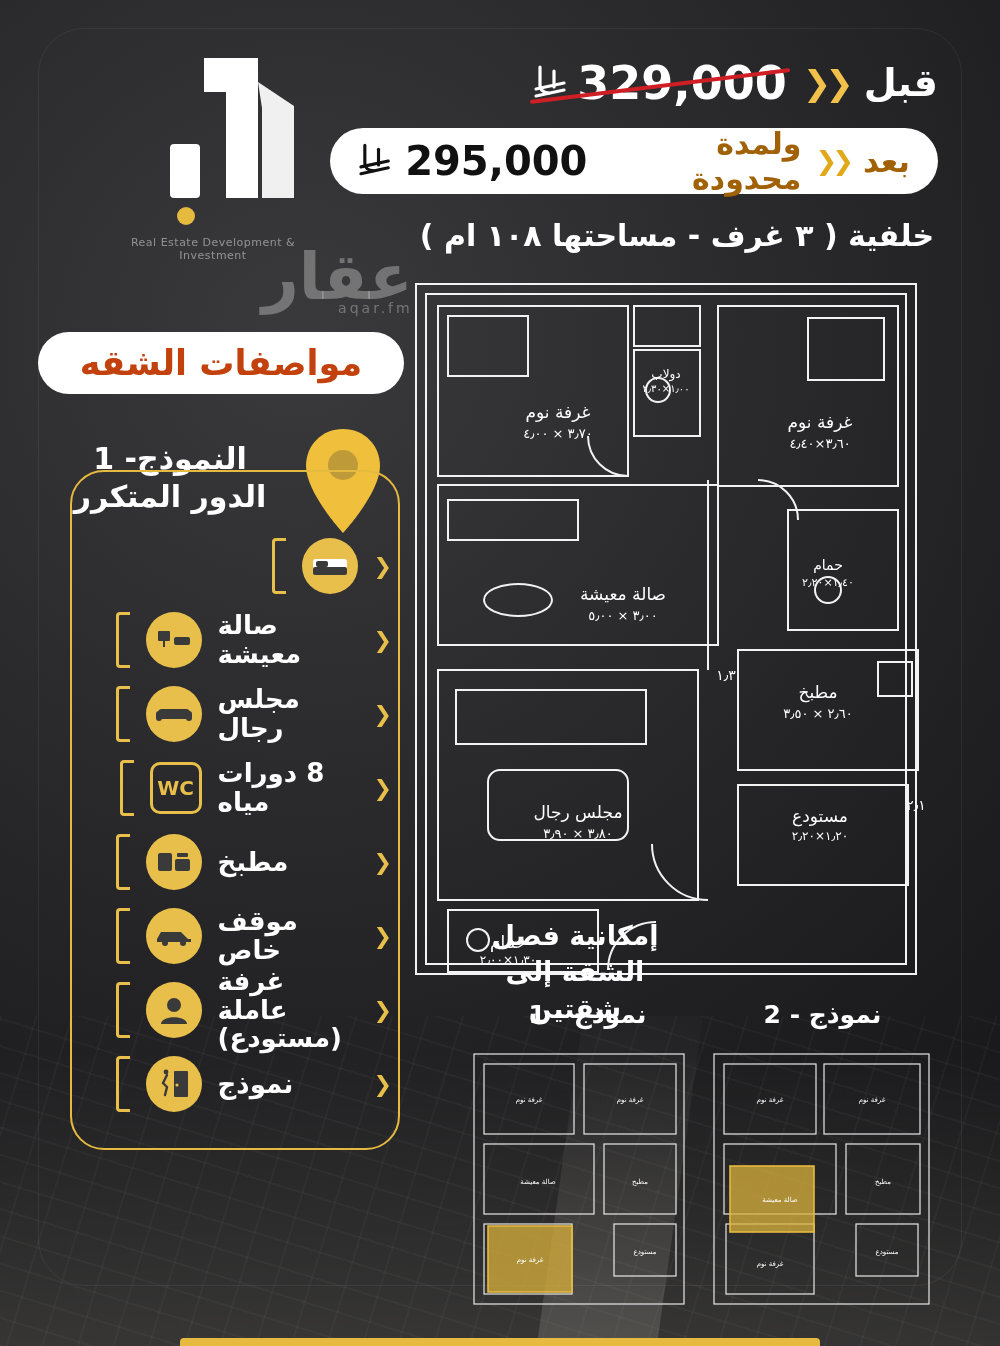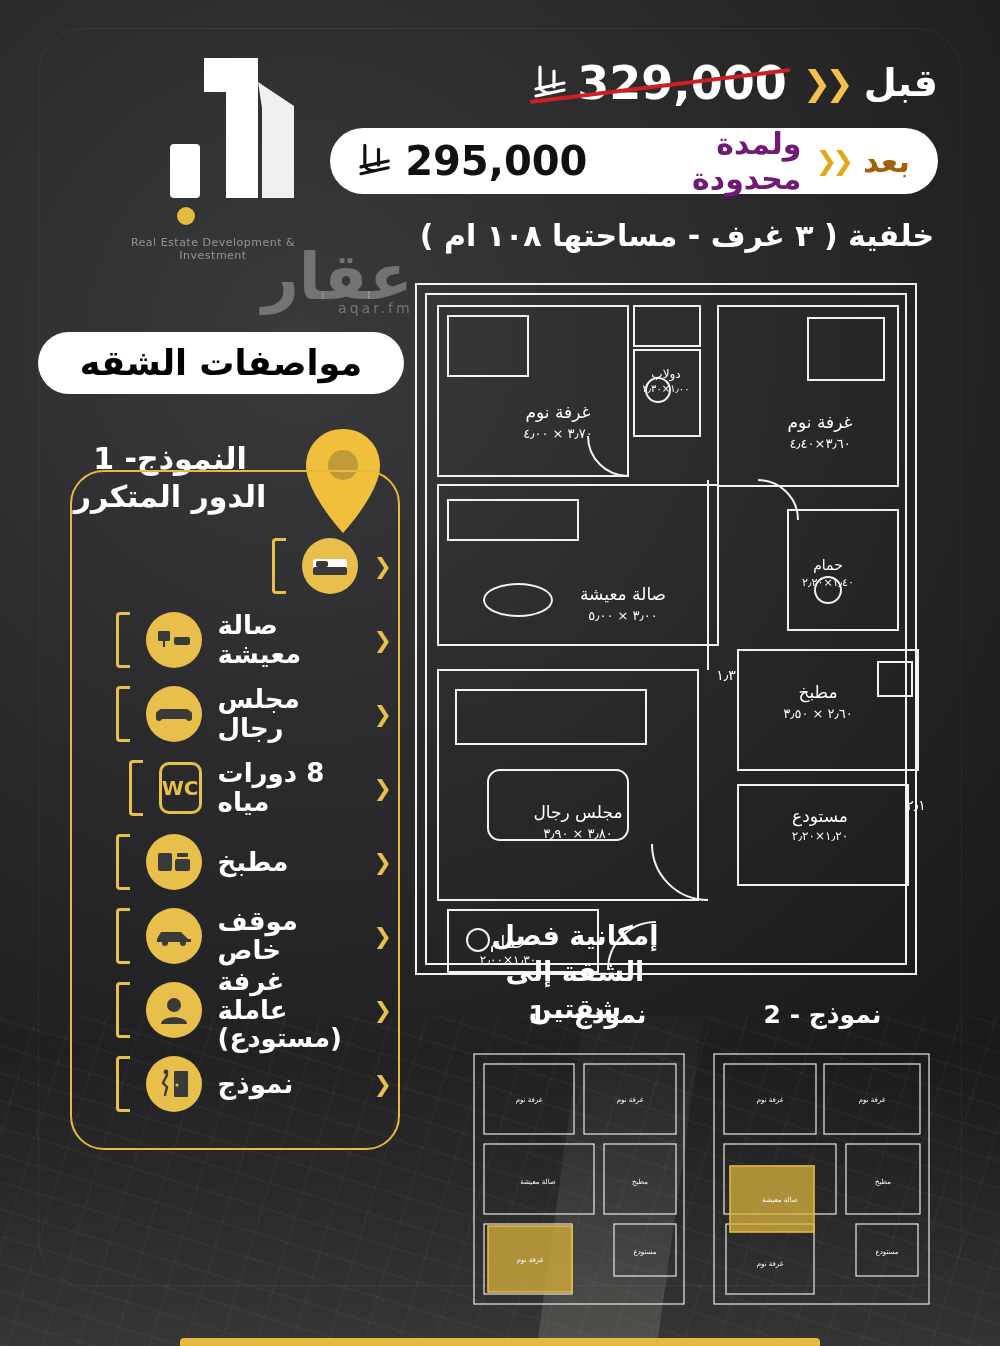--- a/index.html
+++ b/index.html
@@ -54,21 +54,21 @@
   }
 
   .price-after {
     position: absolute; top: 128px; right: 62px; left: 330px;
     background: #ffffff; border-radius: 40px; height: 66px;
     display: flex; align-items: center; justify-content: flex-start; gap: 14px;
     padding: 0 28px; direction: rtl;
   }
   .price-after .label { color: #a16207; font-size: 31px; font-weight: 700; }
   .price-after .arrows2 { color: #e0a91a; font-size: 26px; letter-spacing: -5px; }
-  .price-after .limited { color: #701a75; font-size: 30px; font-weight: 700; }
+  .price-after .limited { color: #a16207; font-size: 30px; font-weight: 700; }
   .price-after .new-price { color: #111; font-size: 40px; font-weight: 700; }
 
   
   .plan-caption {
     position: absolute; top: 218px; right: 66px;
     color: #ffffff; font-size: 30px; font-weight: 600; direction: rtl;
   }
 
   
   .logo { position: absolute; top: 48px; left: 108px; width: 210px; height: 230px; }
@@ -81,21 +81,21 @@
     position: absolute; top: 240px; left: 262px;
     color: rgba(255,255,255,0.30); font-size: 64px; font-weight: 800; direction: rtl;
   }
   .watermark small { display:block; font-size: 14px; letter-spacing: 3px; font-weight: 400; margin-top:-14px; }
 
   
   .specs-title {
     position: absolute; top: 332px; left: 38px; width: 366px; height: 62px;
     background: #ffffff; border-radius: 34px;
     display: flex; align-items: center; justify-content: center;
-    color: #000000; font-size: 35px; font-weight: 700;
+    color: #c2410c; font-size: 35px; font-weight: 700;
   }
 
   
   .spec-panel {
     position: absolute; top: 470px; left: 70px; width: 330px; height: 680px;
     border: 2px solid #e6b93f; border-radius: 34px;
   }
   .pin { position: absolute; top: 425px; left: 300px; width: 86px; height: 112px; }
   .model-head {
     position: absolute; top: 440px; left: 20px; width: 300px; text-align: center;
@@ -118,21 +118,21 @@
     background: #e9bf4b; display: flex; align-items: center; justify-content: center;
     color: #2a2a2a; position: relative;
   }
   .bracket {
     width: 14px; height: 56px;
     border-left: 3px solid #e9bf4b; border-top: 3px solid #e9bf4b; border-bottom: 3px solid #e9bf4b;
     border-radius: 4px 0 0 4px;
   }
   .chev { color: #e9bf4b; font-size: 22px; }
   .wc-box {
-    width: 43px; height: 52px; border: 3px solid #e9bf4b; border-radius: 10px;
+    width: 52px; height: 52px; border: 3px solid #e9bf4b; border-radius: 10px;
     display:flex; align-items:center; justify-content:center;
     color:#e9bf4b; font-weight:800; font-size:20px; background: transparent;
   }
 
   
   .plan {
     position: absolute; top: 270px; right: 52px; width: 540px; height: 740px;
   }
   .plan svg { width: 100%; height: 100%; }
   .plan-note {

